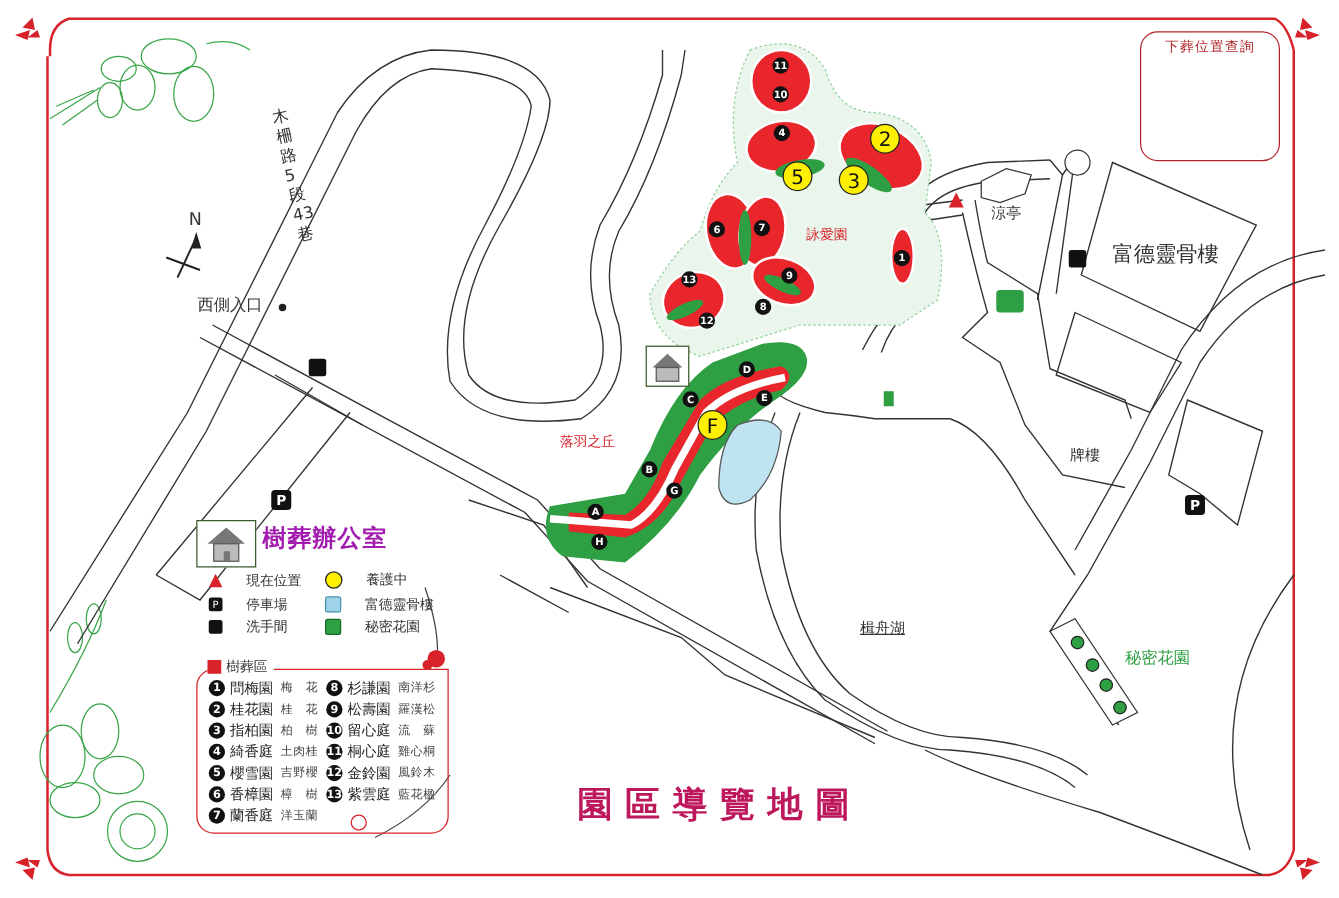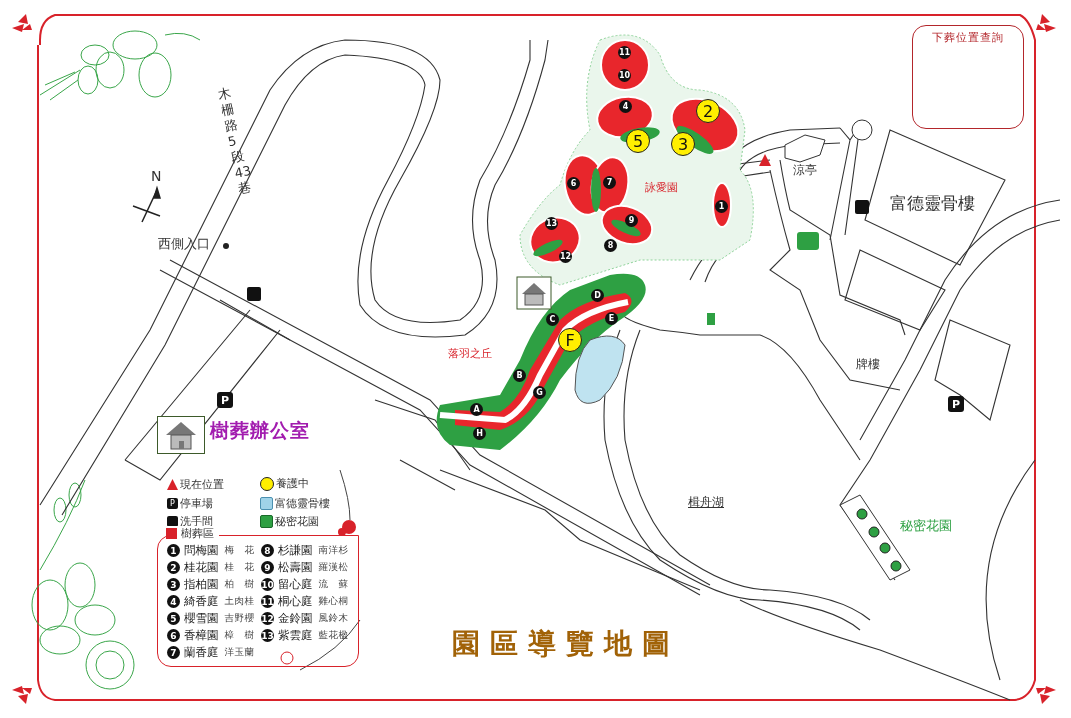--- a/index.html
+++ b/index.html
@@ -8,29 +8,29 @@
   #map { position:absolute; left:0; top:0; width:1071px; height:718px; }
   .lbl { position:absolute; font-size:13px; color:#333; white-space:nowrap; }
   .lbl-red { color:#d8222a; font-size:11px; }
   .lbl-green { color:#2ea043; font-size:13px; }
   .qr-box { position:absolute; left:912px; top:25px; width:110px; height:102px; border:1.5px solid #b3262b;
             border-radius:14px; background:#fff; }
   .qr-title { position:absolute; left:0; right:0; top:4px; text-align:center; color:#b3262b; font-size:11px;
               font-family:"DejaVu Serif", serif; letter-spacing:1px; }
   .office-icon { position:absolute; left:157px; top:416px; width:46px; height:36px; border:1.5px solid #3d5a2a; background:#fff; }
   .office-title { position:absolute; left:210px; top:418px; font-size:19px; font-weight:bold; font-family:"DejaVu Serif", serif; letter-spacing:1px; color:#a21caf; }
-  .legend-row { position:absolute; font-size:11px; color:#333; display:flex; align-items:center; gap:2px; white-space:nowrap;margin-top:20px; }
+  .legend-row { position:absolute; font-size:11px; color:#333; display:flex; align-items:center; gap:19px; white-space:nowrap; }
   .lg-sq { width:11px; height:11px; border-radius:2px; display:inline-block; }
   .area-box { position:absolute; left:157px; top:535px; width:200px; height:130px; border:1.5px solid #d8222a; border-radius:14px; border-top-right-radius:0; }
   .area-head { position:absolute; left:166px; top:526px; display:flex; align-items:center; gap:4px; background:#fff; padding-right:5px; font-size:11px; color:#333; }
   .area-item { position:absolute; font-size:11.5px; color:#222; display:flex; align-items:center; gap:4px; white-space:nowrap; }
   .num-dot { width:13px; height:13px; border-radius:50%; background:#111; color:#fff; font-size:9px; font-weight:bold;
              display:inline-flex; align-items:center; justify-content:center; }
   .area-tree { font-size:9.5px; color:#444; margin-left:2px; letter-spacing:0.5px; }
-  .map-title { position:absolute; left:452px; top:625px; font-size:28px; font-weight:bold; letter-spacing:10px; color:#a16207; }
+  .map-title { position:absolute; left:462px; top:625px; font-size:28px; font-weight:bold; letter-spacing:10px; color:#be185d; }
   .plot { position:absolute; width:13px; height:13px; border-radius:50%; background:#111; color:#fff; font-size:8px; font-weight:bold;
           display:flex; align-items:center; justify-content:center; }
   .yellow { position:absolute; width:22px; height:22px; border-radius:50%; background:#ffef00; border:1px solid #222; color:#111;
             font-size:16px; display:flex; align-items:center; justify-content:center; }
   .p-icon { position:absolute; width:16px; height:16px; background:#111; border-radius:3px; color:#fff; font-size:11px; font-weight:bold;
             display:flex; align-items:center; justify-content:center; }
 </style>
 </head>
 <body>
 

